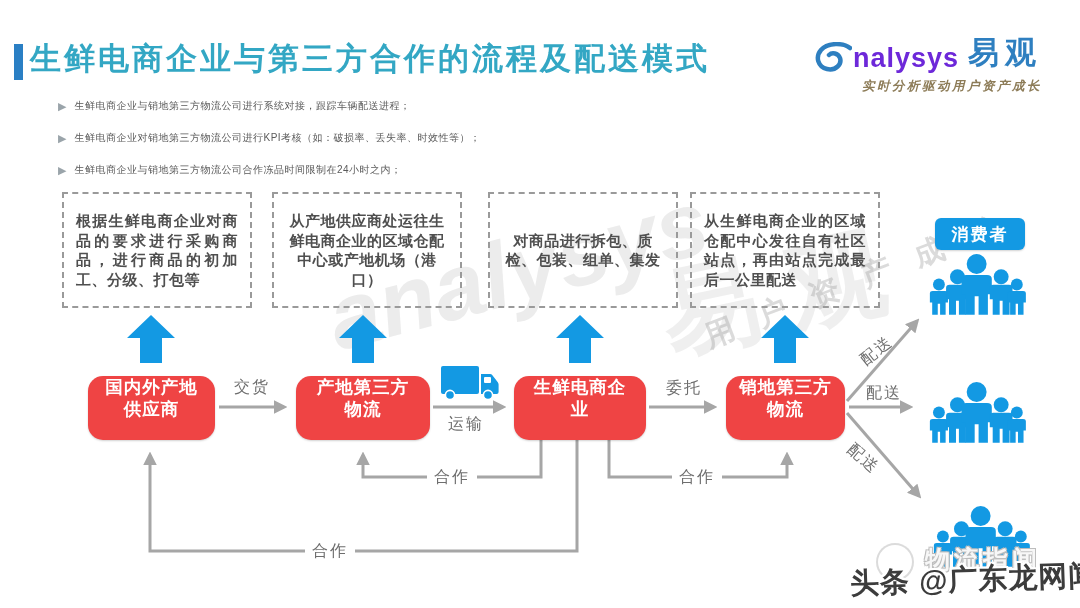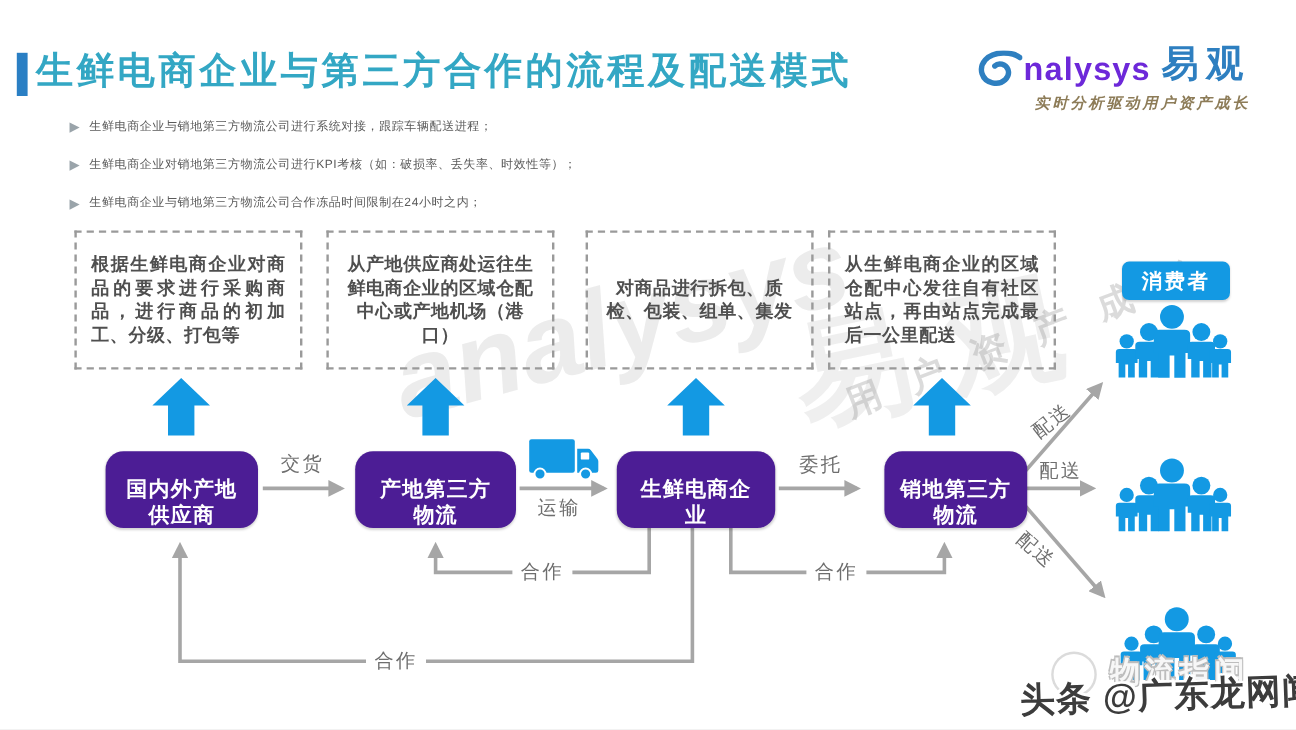--- a/index.html
+++ b/index.html
@@ -33,29 +33,29 @@
     display:flex; align-items:center; padding:8px 12px;
     font-size:15px; font-weight:600; color:#4f4f4f; line-height:19.5px; letter-spacing:0.5px;
   }
   .note-0{ left:62px;  width:190px; text-align:justify; }
   .note-1{ left:272px; width:190px; text-align:center; }
   .note-2{ left:488px; width:190px; text-align:center; }
   .note-3{ left:690px; width:190px; text-align:justify; }
   .note > span{ width:100%; }
   
   .flow-node{
-    position:absolute; top:376px; height:64px; background:#4c1d95; border-radius:15px;
+    position:absolute; top:376px; height:64px; background:#ef4444; border-radius:15px;
     color:#ffffff; font-weight:bold; font-size:17.5px; letter-spacing:1px; line-height:22px;
-    display:flex; flex-direction:column; align-items:center; justify-content:flex-end;
+    display:flex; flex-direction:column; align-items:center; justify-content:flex-start;
     box-shadow:0 1px 2px rgba(0,0,0,0.18);
   }
   .fn-0{ left:88px;  width:127px; }
   .fn-1{ left:296px; width:134px; }
   .fn-2{ left:514px; width:132px; }
-  .fn-3{ left:726px; width:119px;margin-left:11px; }
+  .fn-3{ left:726px; width:119px; }
   
   .consumer-badge{
     position:absolute; left:935px; top:218px; width:90px; height:32px;
     background:#1399e3; border-radius:6px; color:#fff; font-weight:bold; font-size:17px;
     letter-spacing:2px; display:flex; align-items:center; justify-content:center;
     box-shadow:0 1px 2px rgba(0,0,0,0.18);
   }
   
   .edge-label{
     position:absolute; font-size:16px; color:#6e6e6e; letter-spacing:2px; white-space:nowrap;

